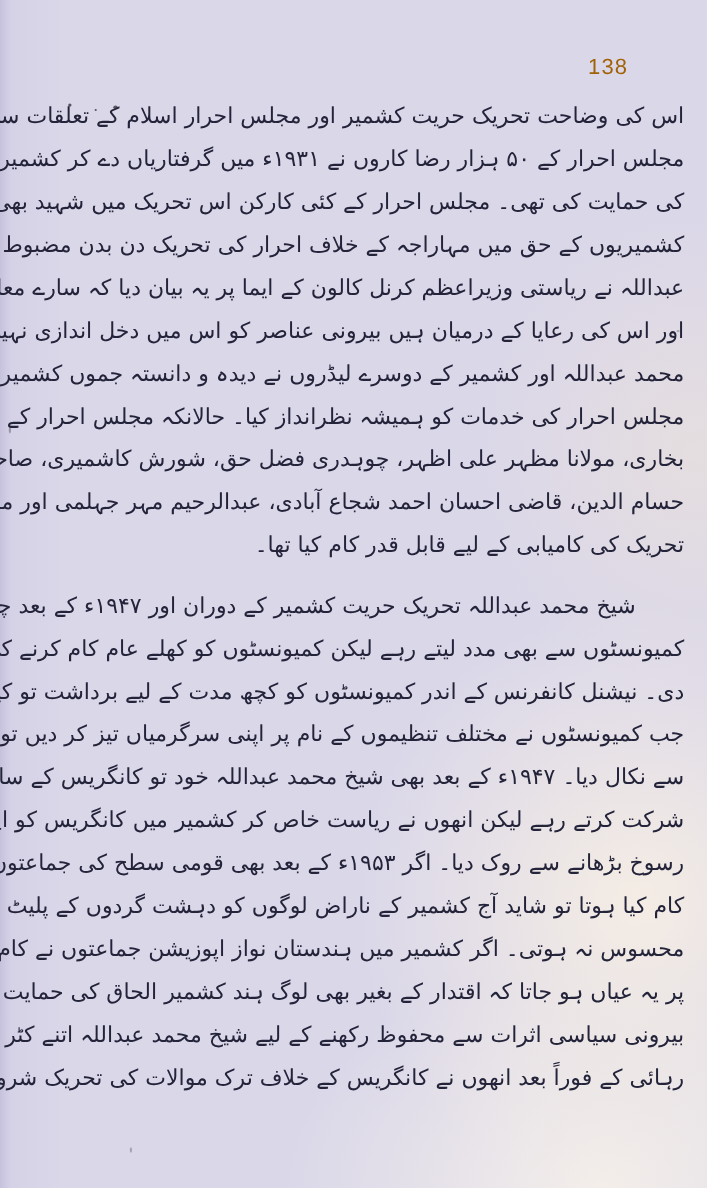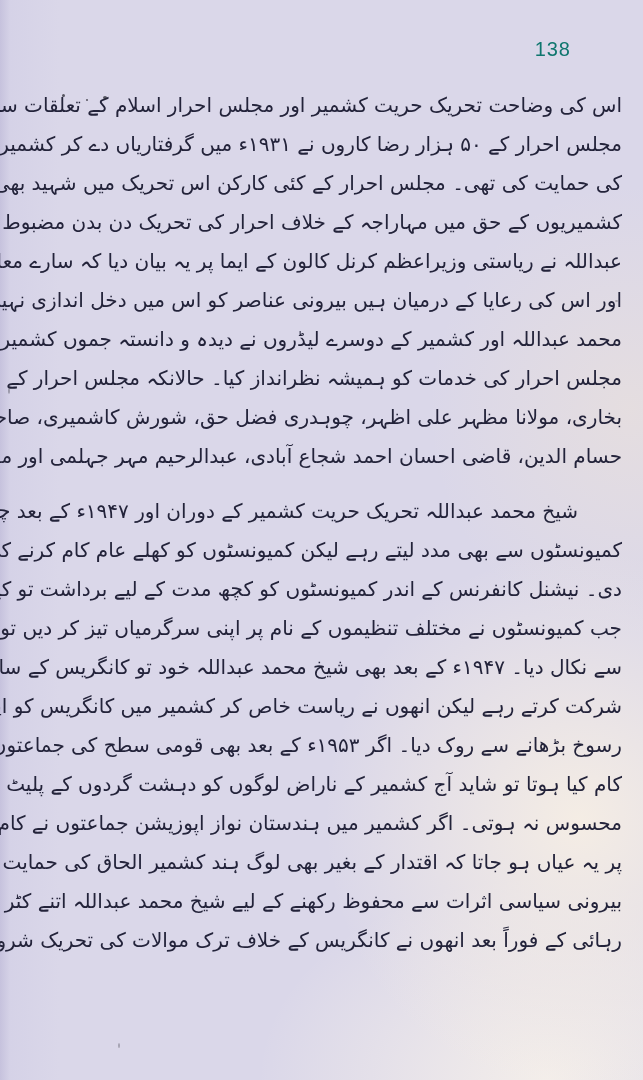--- a/index.html
+++ b/index.html
@@ -18,26 +18,26 @@
       radial-gradient(ellipse 45% 30% at 98% 38%, rgba(238,227,216,0.55), rgba(238,227,216,0) 70%),
       radial-gradient(ellipse 60% 25% at 85% 100%, rgba(248,242,234,0.85), rgba(248,242,234,0) 75%),
       linear-gradient(to right, #c6c2dd 0px, #d5d2e7 10px, #dad7e9 60px, #dad7e9 100%);
   }
   .page {
     position: absolute;
     inset: 0;
   }
   .page-number {
     position: absolute;
-    top: 38px;
+    top: 50px;
     right: 72px;
     font-family: "Liberation Sans", sans-serif;
     font-size: 20px;
     letter-spacing: 1px;
-    color: #0f766e;
+    color: #a16207;
   }
   .text-block {
     position: absolute;
     top: 86px;
     left: 24px;
     right: 21px;
     direction: rtl;
     color: #23233a;
     font-size: 20px;
   }
@@ -85,20 +85,21 @@
     <div class="line">اس کی وضاحت تحریک حریت کشمیر اور مجلس احرار اسلام کے تعلقات سے واضح ہوتی ہے۔</div>
     <div class="line">مجلس احرار کے ۵۰ ہزار رضا کاروں نے ۱۹۳۱ء میں گرفتاریاں دے کر کشمیر کی تحریک حریت</div>
     <div class="line">کی حمایت کی تھی۔ مجلس احرار کے کئی کارکن اس تحریک میں شہید بھی ہوئے لیکن جب</div>
     <div class="line">کشمیریوں کے حق میں مہاراجہ کے خلاف احرار کی تحریک دن بدن مضبوط ہونے لگی تو شیخ محمد</div>
     <div class="line">عبداللہ نے ریاستی وزیراعظم کرنل کالون کے ایما پر یہ بیان دیا کہ سارے معاملات مہاراجہ</div>
     <div class="line">اور اس کی رعایا کے درمیان ہیں بیرونی عناصر کو اس میں دخل اندازی نہیں کرنی چاہیے۔ شیخ</div>
     <div class="line">محمد عبداللہ اور کشمیر کے دوسرے لیڈروں نے دیدہ و دانستہ جموں کشمیر کی تحریک آزادی میں</div>
     <div class="line">مجلس احرار کی خدمات کو ہمیشہ نظرانداز کیا۔ حالانکہ مجلس احرار کے لیڈروں سید عطاءاللہ شاہ</div>
     <div class="line">بخاری، مولانا مظہر علی اظہر، چوہدری فضل حق، شورش کاشمیری، صاحبزادہ فیض الحسن، شیخ</div>
     <div class="line">حسام الدین، قاضی احسان احمد شجاع آبادی، عبدالرحیم مہر جہلمی اور مولوی عبدالحمید جہلمی نے</div>
+    <div class="line short">تحریک کی کامیابی کے لیے قابل قدر کام کیا تھا۔</div>
 
     <div class="para-gap"></div>
 
     <div class="line indent">شیخ محمد عبداللہ تحریک حریت کشمیر کے دوران اور ۱۹۴۷ء کے بعد چند برسوں تک</div>
     <div class="line">کمیونسٹوں سے بھی مدد لیتے رہے لیکن کمیونسٹوں کو کھلے عام کام کرنے کی کبھی اجازت نہیں</div>
     <div class="line">دی۔ نیشنل کانفرنس کے اندر کمیونسٹوں کو کچھ مدت کے لیے برداشت تو کیا لیکن بعد میں</div>
     <div class="line">جب کمیونسٹوں نے مختلف تنظیموں کے نام پر اپنی سرگرمیاں تیز کر دیں تو انھیں نیشنل کانفرنس</div>
     <div class="line">سے نکال دیا۔ ۱۹۴۷ء کے بعد بھی شیخ محمد عبداللہ خود تو کانگریس کے سالانہ اجلاسوں میں</div>
     <div class="line">شرکت کرتے رہے لیکن انھوں نے ریاست خاص کر کشمیر میں کانگریس کو اپنا سیاسی اثر و</div>
     <div class="line">رسوخ بڑھانے سے روک دیا۔ اگر ۱۹۵۳ء کے بعد بھی قومی سطح کی جماعتوں نے وادی میں</div>

